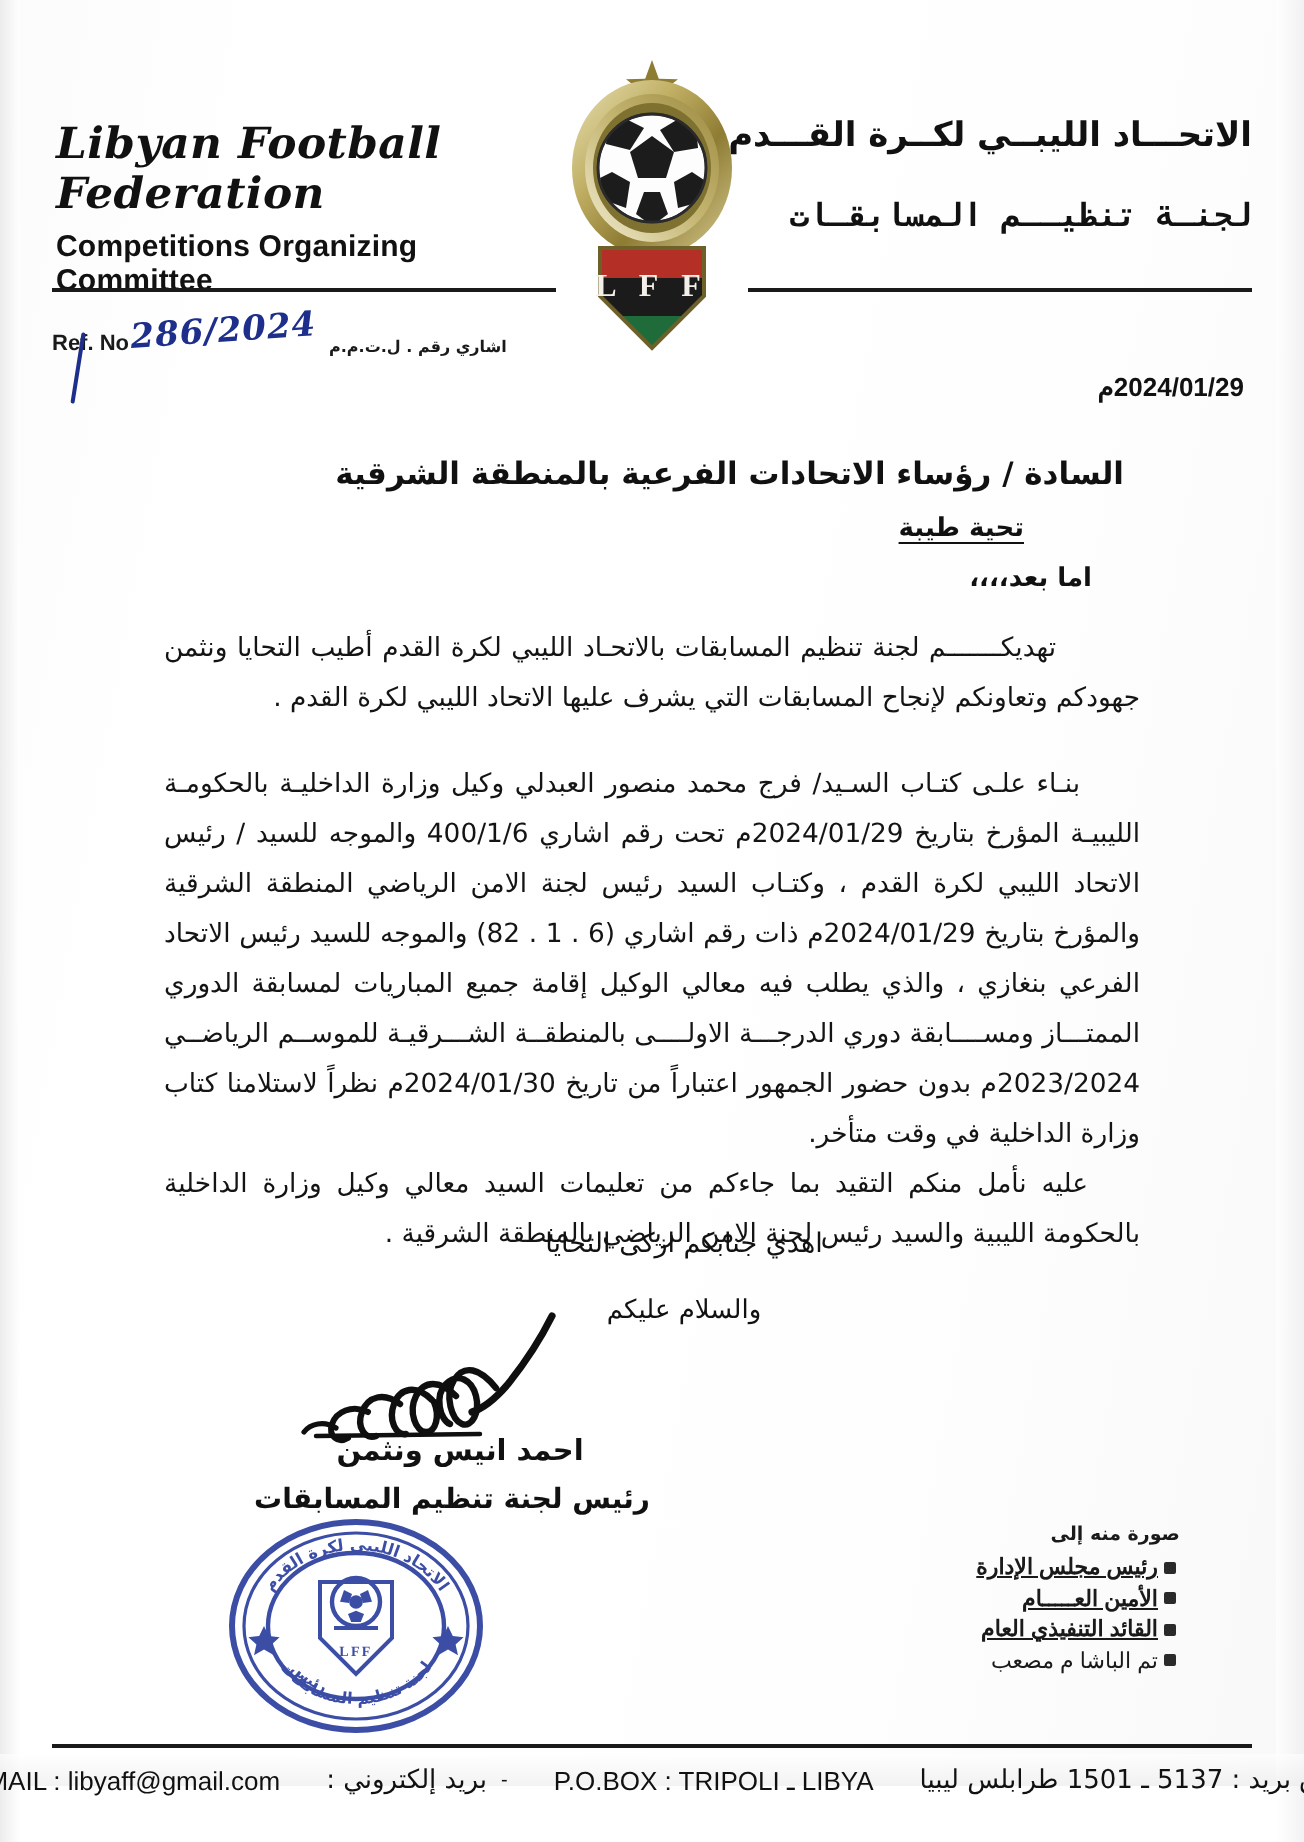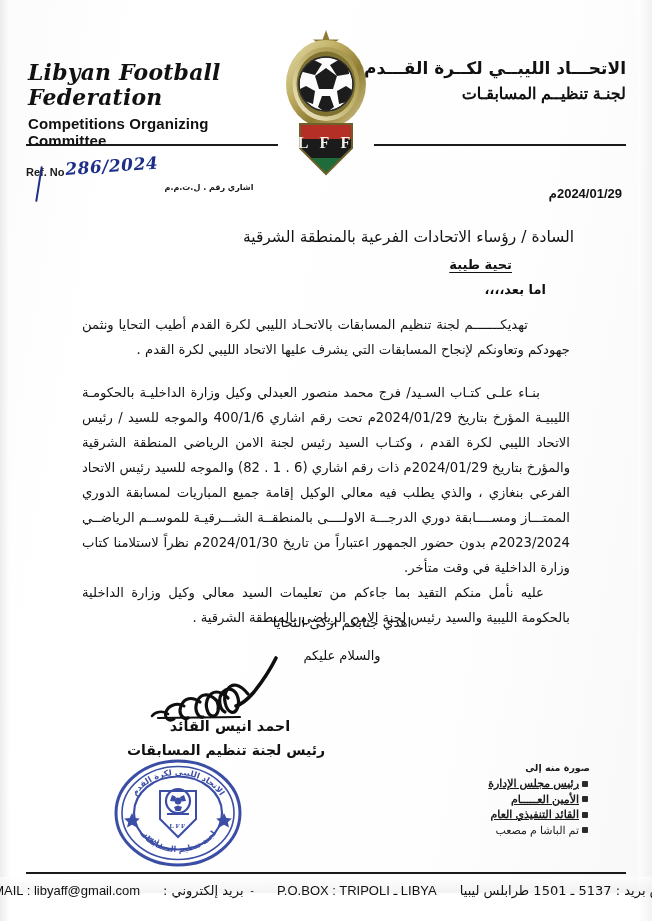--- a/index.html
+++ b/index.html
@@ -55,22 +55,22 @@
   }
   .hdr-ar{
     position:absolute;right:26px;top:32px;width:262px;text-align:right;
     direction:rtl;
   }
   .hdr-ar .line1{
     font-family:"DejaVu Sans", sans-serif;
     font-weight:700;font-size:17px;color:#111;letter-spacing:1.2px;
   }
   .hdr-ar .line2{
-    font-family:Liberation Sans, sans-serif;
-    font-weight:700;font-size:16px;color:#111;margin-top:6px;letter-spacing:1.2px;
+    font-family:Liberation Mono, monospace;
+    font-weight:700;font-size:16px;color:#111;margin-top:20px;letter-spacing:1.2px;
   }
   .rule-left{
     position:absolute;left:26px;top:118px;width:252px;height:2px;background:#1a1a1a;
   }
   .rule-right{
     position:absolute;right:26px;top:118px;width:252px;height:2px;background:#1a1a1a;
   }
 
   
   .logo{position:absolute;left:282px;top:2px;width:88px;height:148px;}
@@ -89,42 +89,42 @@
     font-style:italic;font-weight:700;
     font-size:17px;color:#1d2f8a;
     margin-left:1px;margin-top:-1px;
     letter-spacing:.5px;
     transform:rotate(-4deg);
     transform-origin:left bottom;
   }
   .ref-ar{
     font-family:"DejaVu Sans", sans-serif;
     direction:rtl;font-size:8px;color:#1a1a1a;
-    margin-left:6px;margin-top:23px;font-weight:700;
+    margin-left:6px;margin-top:9px;font-weight:700;
   }
   .ref-stroke{
     position:absolute;left:38px;top:140px;width:2px;height:36px;
     background:#1d2f8a;transform:rotate(9deg);border-radius:2px;
   }
 
   
   .date{
     position:absolute;right:30px;top:186px;
     font-family:Liberation Sans, sans-serif;
     font-weight:700;font-size:13px;color:#111;direction:rtl;
   }
 
   
   .addr-block{
     position:absolute;right:30px;top:228px;width:560px;direction:rtl;text-align:right;
   }
   .addr-to{
     font-family:"DejaVu Sans", sans-serif;
-    font-weight:400;font-size:15.5px;color:#111;
-    padding-left:0;padding-right:0;margin-right:48px;
+    font-weight:700;font-size:15.5px;color:#111;
+    padding-left:0;padding-right:0;margin-right:60px;
     letter-spacing:0px;
   }
   .addr-greet{
     font-family:"DejaVu Sans", sans-serif;
     font-weight:700;font-size:13px;color:#111;margin-top:11px;margin-right:110px;
     text-decoration:underline;text-underline-offset:3px;
   }
   .addr-after{
     font-family:"DejaVu Sans", sans-serif;
     font-weight:700;font-size:13px;color:#111;margin-top:10px;margin-right:76px;
@@ -328,21 +328,21 @@
                C108 42 101 38 95 44 C89 50 92 62 97 64" stroke-width="3.2"></path>
       <path d="M100 50 C92 42 84 42 80 50 C76 58 80 68 85 68 C90 68 92 60 89 53" stroke-width="3.2"></path>
       <path d="M88 52 C80 44 72 46 69 54 C66 62 70 70 75 69" stroke-width="3.2"></path>
       <path d="M72 54 C64 48 56 50 53 58 C50 66 55 72 60 70" stroke-width="3.2"></path>
       <path d="M56 58 C48 54 40 58 38 64 C36 70 41 74 46 71" stroke-width="3"></path>
       <path d="M40 66 C34 62 27 64 24 68" stroke-width="2.6"></path>
       <path d="M30 70 L112 69" stroke-width="2.2"></path>
     </g>
   </svg>
 
-  <div class="sig-name">احمد انيس القائد</div>
+  <div class="sig-name">احمد انيس ونثمن</div>
   <div class="sig-title">رئيس لجنة تنظيم المسابقات</div>
 
   <svg class="stamp" viewBox="0 0 132 112">
     <g stroke="#2b3f9e" fill="none">
       <ellipse cx="66" cy="56" rx="62" ry="52" stroke-width="3"></ellipse>
       <ellipse cx="66" cy="56" rx="56" ry="46.5" stroke-width="1.6"></ellipse>
       <ellipse cx="66" cy="56" rx="44" ry="36.5" stroke-width="2.2"></ellipse>
     </g>
 
     <g fill="#2b3f9e">

